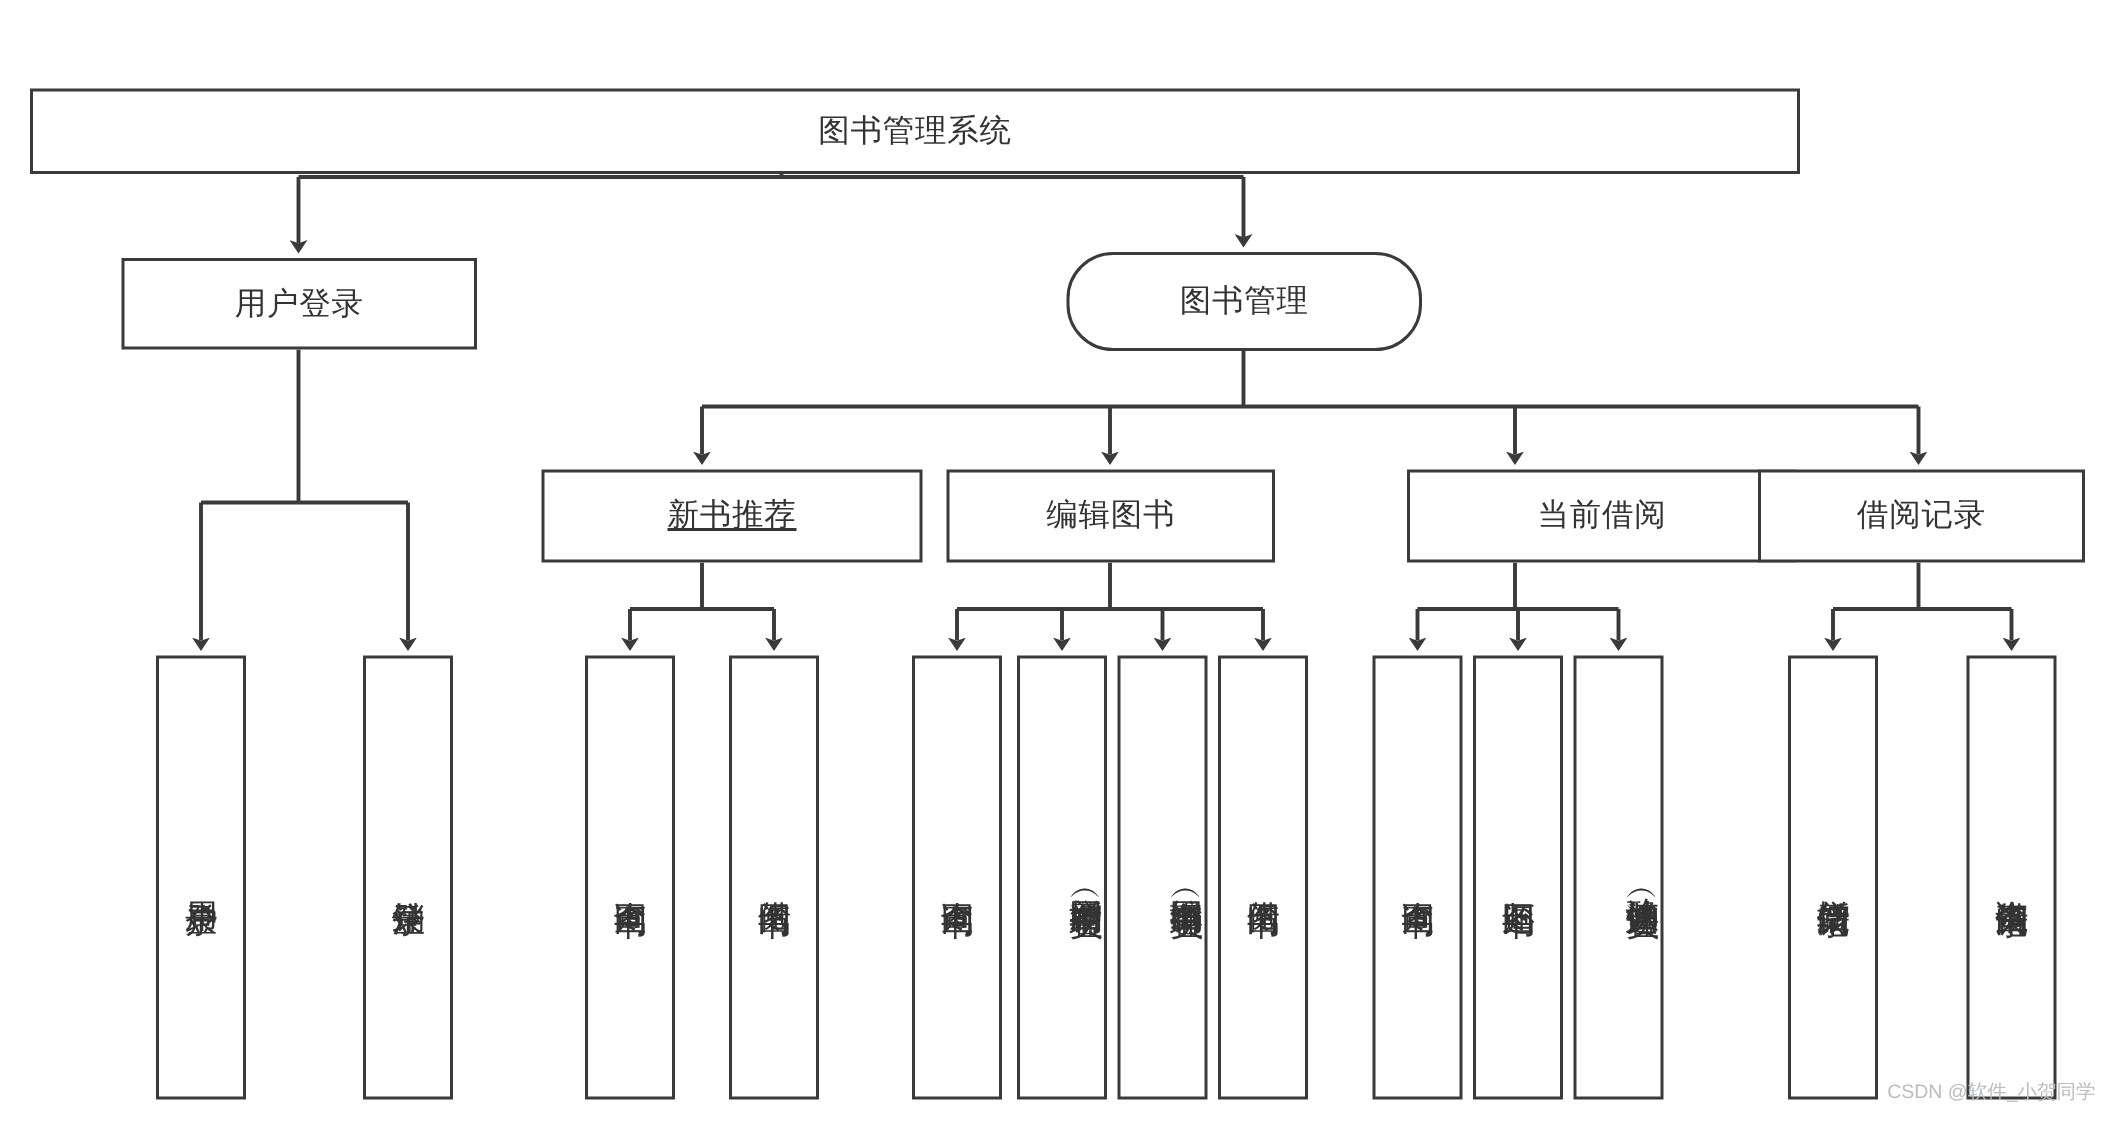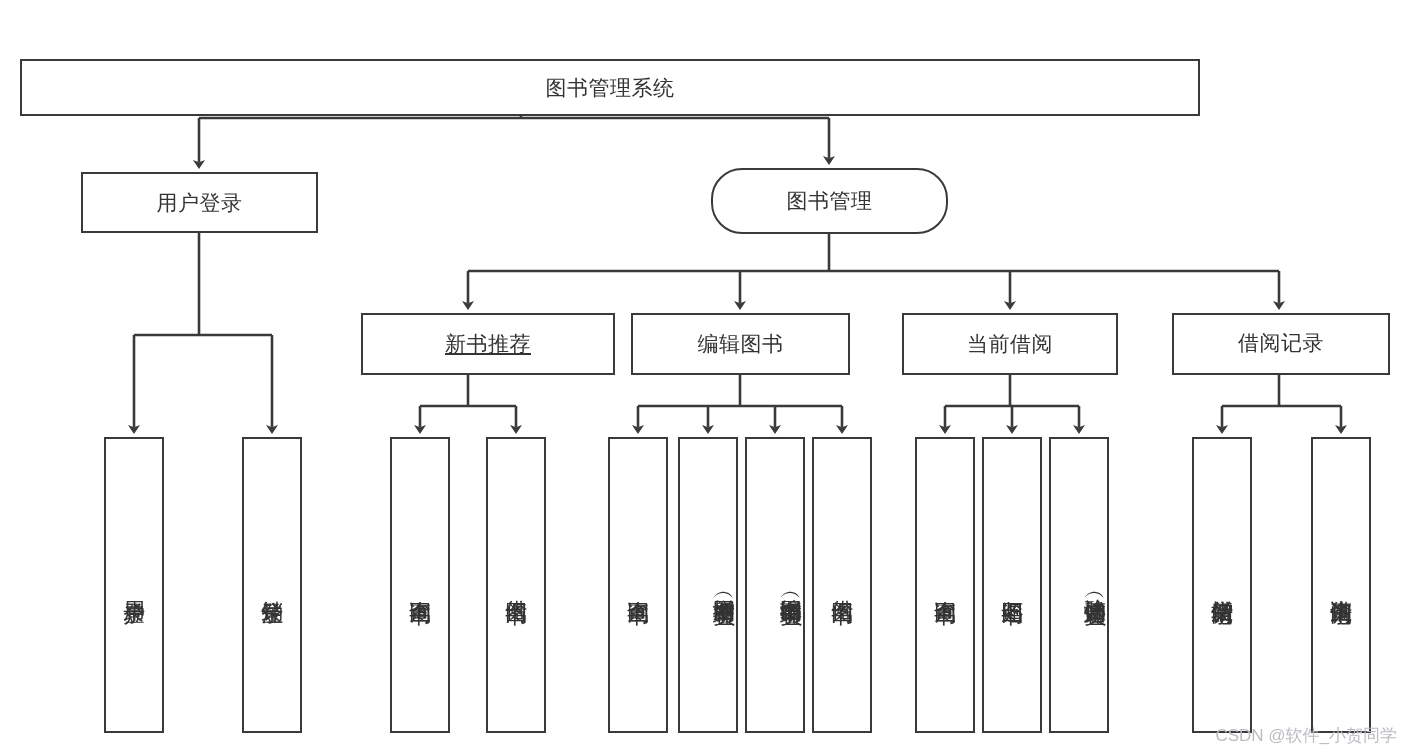--- a/index.html
+++ b/index.html
@@ -52,22 +52,22 @@
   }
   .node.v.mid {
     align-items: center;
   }
   .node-label {
     display: block;
   }
   #watermark {
     position: absolute;
     right: 8px;
-    bottom: 0;
-    font-size: 17px;
+    bottom: 10px;
+    font-size: 13px;
     color: #b9bcc0;
     font-family: "Liberation Sans", "DejaVu Sans", sans-serif;
     white-space: nowrap;
     pointer-events: none;
   }
 </style>
 </head>
 <body>
 
 <div id="canvas">
@@ -132,21 +132,21 @@
   <div class="node h" style="left:711px; top:168px; width:237px; height:66px;border-radius:31px;">
     <span class="node-label">图书管理</span>
   </div>
 
   <div class="node h" style="left:361px; top:313px; width:254px; height:62px;text-decoration:underline;">
     <span class="node-label">新书推荐</span>
   </div>
   <div class="node h" style="left:631px; top:313px; width:219px; height:62px;">
     <span class="node-label">编辑图书</span>
   </div>
-  <div class="node h" style="left:902px; top:313px; width:216px; height:62px;">
+  <div class="node h" style="left:938px; top:313px; width:260px; height:62px;">
     <span class="node-label">当前借阅</span>
   </div>
   <div class="node h" style="left:1172px; top:313px; width:218px; height:62px;font-family:Liberation Serif, serif;">
     <span class="node-label">借阅记录</span>
   </div>
 
   <div class="node v mid" style="left:104px; top:437px; width:60px; height:296px;">
     <span class="node-label">用户登录</span>
   </div>
   <div class="node v mid" style="left:242px; top:437px; width:60px; height:296px;">

